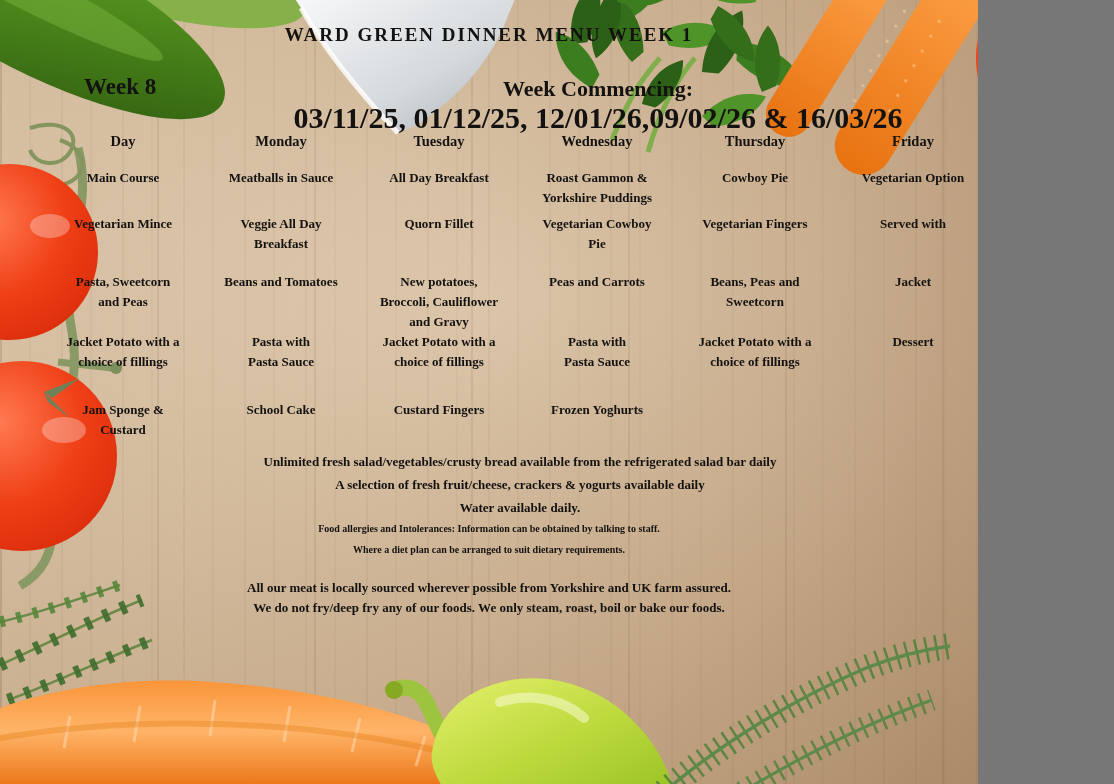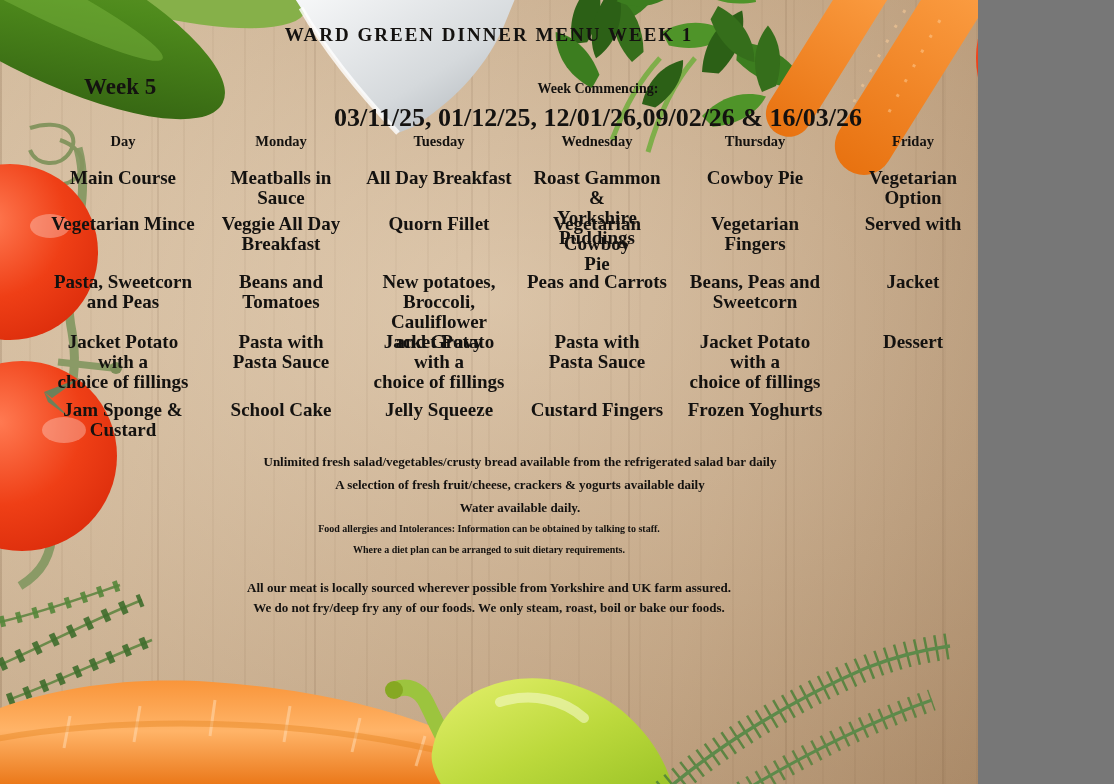--- a/index.html
+++ b/index.html
@@ -11,29 +11,29 @@
       radial-gradient(ellipse 120% 95% at 50% 38%, rgba(255,248,235,0.30), rgba(118,84,52,0.22) 96%),
       repeating-linear-gradient(90deg, rgba(110,78,46,0.09) 0 2px, rgba(0,0,0,0) 2px 29px, rgba(110,78,46,0.07) 29px 31px, rgba(0,0,0,0) 31px 61px),
       repeating-linear-gradient(90deg, rgba(96,64,36,0.15) 0 2px, rgba(0,0,0,0) 2px 157px),
       linear-gradient(105deg,#dcc3a3,#cdb08e 45%,#c3a37f 72%,#b08e6a 100%);
   }
   .decor{position:absolute;left:0;top:0;pointer-events:none;}
   .abs{position:absolute;}
   .title{top:24px;left:0;right:0;text-align:center;font-size:19px;font-weight:700;letter-spacing:2px;}
   .week1{left:84px;top:74px;font-size:23px;font-weight:700;}
   .wc{top:76px;left:288px;width:620px;text-align:center;font-weight:700;}
-  .wc-label{font-size:14px;line-height:26px;}
-  .wc-dates{font-size:26px;line-height:32px;}
+  .wc-label{font-size:22px;line-height:26px;}
+  .wc-dates{font-size:30px;line-height:32px;}
   .menu{
     left:44px;top:131px;display:grid;
     grid-template-columns:repeat(6,158px);
     grid-template-rows:37px 46px 58px 60px 68px 52px;
     font-weight:700;
   }
-  .mcell{font-size:19px;line-height:20px;text-align:center;padding:0 6px;white-space:pre-line;}
+  .mcell{font-size:13px;line-height:20px;text-align:center;padding:0 6px;white-space:pre-line;}
   .mhead{font-size:14.5px;}
   .notesA{top:450px;left:0;width:1040px;text-align:center;font-size:13px;font-weight:700;line-height:23px;}
   .notesB{top:519px;left:0;right:0;text-align:center;font-size:10px;font-weight:700;line-height:20.5px;}
   .sourcing{top:578px;left:0;right:0;text-align:center;font-size:13px;font-weight:700;line-height:20px;}
 </style>
 </head>
 <body>
 
 <div class="stage">
 
@@ -174,21 +174,21 @@
 
     <g>
       <circle cx="1122" cy="776" r="108" fill="url(#gTomato)"></circle>
       <ellipse cx="1072" cy="728" rx="26" ry="15" transform="rotate(-24 1072 728)" fill="#ffffff" opacity="0.3"></ellipse>
       <path d="M1064,738 L1018,706 L1056,726 Z M1064,738 L1040,774 L1054,748 Z M1064,738 L1096,700 L1074,726 Z M1064,738 L1104,762 L1078,744 Z" fill="#5d8a4a"></path>
       <circle cx="1064" cy="736" r="7" fill="#7aa35c"></circle>
     </g>
   </svg>
 
   <div class="abs title">WARD GREEN DINNER MENU WEEK 1</div>
-  <div class="abs week1">Week 5</div>
+  <div class="abs week1">Week 8</div>
 
   <div class="abs wc">
     <div class="wc-label">Week Commencing:</div>
     <div class="wc-dates">03/11/25, 01/12/25, 12/01/26,09/02/26 &amp; 16/03/26</div>
   </div>
 
   <div class="abs menu">
 
     <div class="mcell mhead">Day</div>
     <div class="mcell mhead">Monday</div>
@@ -233,21 +233,20 @@
 choice of fillings</div>
     <div class="mcell">Pasta with
 Pasta Sauce</div>
     <div class="mcell">Jacket Potato with a
 choice of fillings</div>
 
     <div class="mcell">Dessert</div>
     <div class="mcell">Jam Sponge &amp;
 Custard</div>
     <div class="mcell">School Cake</div>
-    <div class="mcell">Jelly Squeeze</div>
     <div class="mcell">Custard Fingers</div>
     <div class="mcell">Frozen Yoghurts</div>
   </div>
 
   <div class="abs notesA">
     <div>Unlimited fresh salad/vegetables/crusty bread available from the refrigerated salad bar daily</div>
     <div>A selection of fresh fruit/cheese, crackers &amp; yogurts available daily</div>
     <div>Water available daily.</div>
   </div>
 

